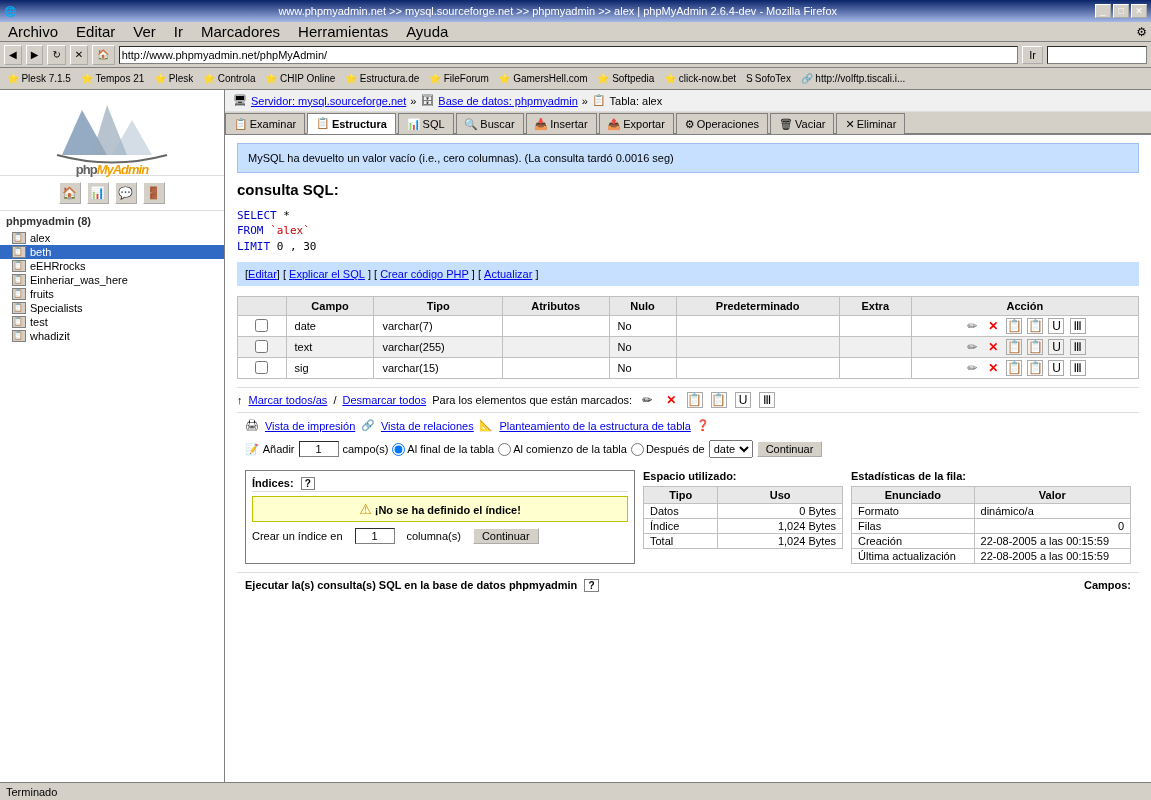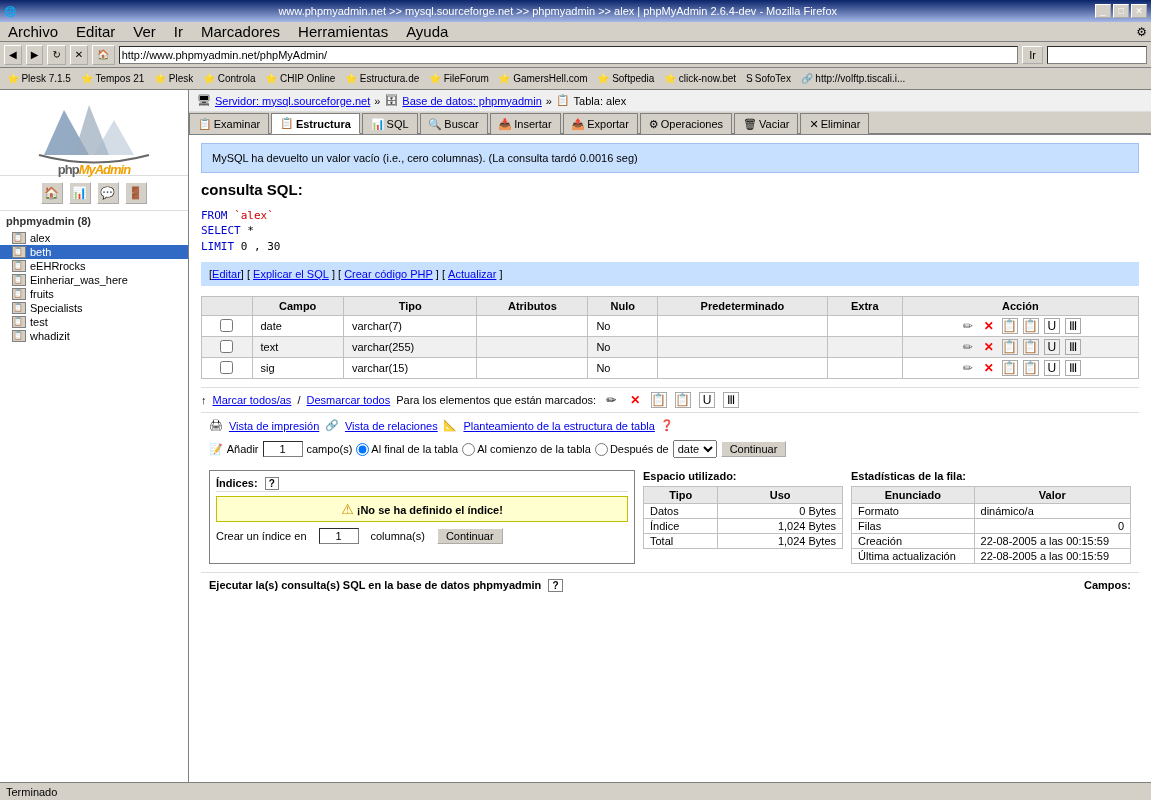--- a/index.html
+++ b/index.html
@@ -105,21 +105,21 @@
 
     
     .main-layout {
       display: flex;
       height: calc(800px - 22px - 20px - 26px - 22px - 18px);
       overflow: hidden;
     }
 
     
     .sidebar {
-      width: 189px;
+      width: 225px;
       background: white;
       border-right: 1px solid #808080;
       overflow-y: auto;
       flex-shrink: 0;
     }
     .sidebar-logo {
       background: white;
       text-align: center;
       padding: 10px;
       border-bottom: 1px solid #ddd;
@@ -582,22 +582,22 @@
 
     <div class="content-body">
 
       <div class="result-message">
         <span>MySQL ha devuelto un valor vacío (i.e., cero columnas). (La consulta tardó 0.0016 seg)</span>
       </div>
 
       <div class="sql-section">
         <div class="sql-label">consulta SQL:</div>
         <div class="sql-code">
+          <div><span class="sql-keyword">SELECT</span> *</div>
           <div><span class="sql-keyword">FROM</span> <span style="color:#cc0000;">`alex`</span></div>
-          <div><span class="sql-keyword">SELECT</span> *</div>
           <div><span class="sql-keyword">LIMIT</span> 0 , 30</div>
         </div>
       </div>
 
       <div class="links-row">
         [<button class="link-btn">Editar</button>]
         [ <button class="link-btn">Explicar el SQL</button> ]
         [ <button class="link-btn">Crear código PHP</button> ]
         [ <button class="link-btn">Actualizar</button> ]
       </div>

